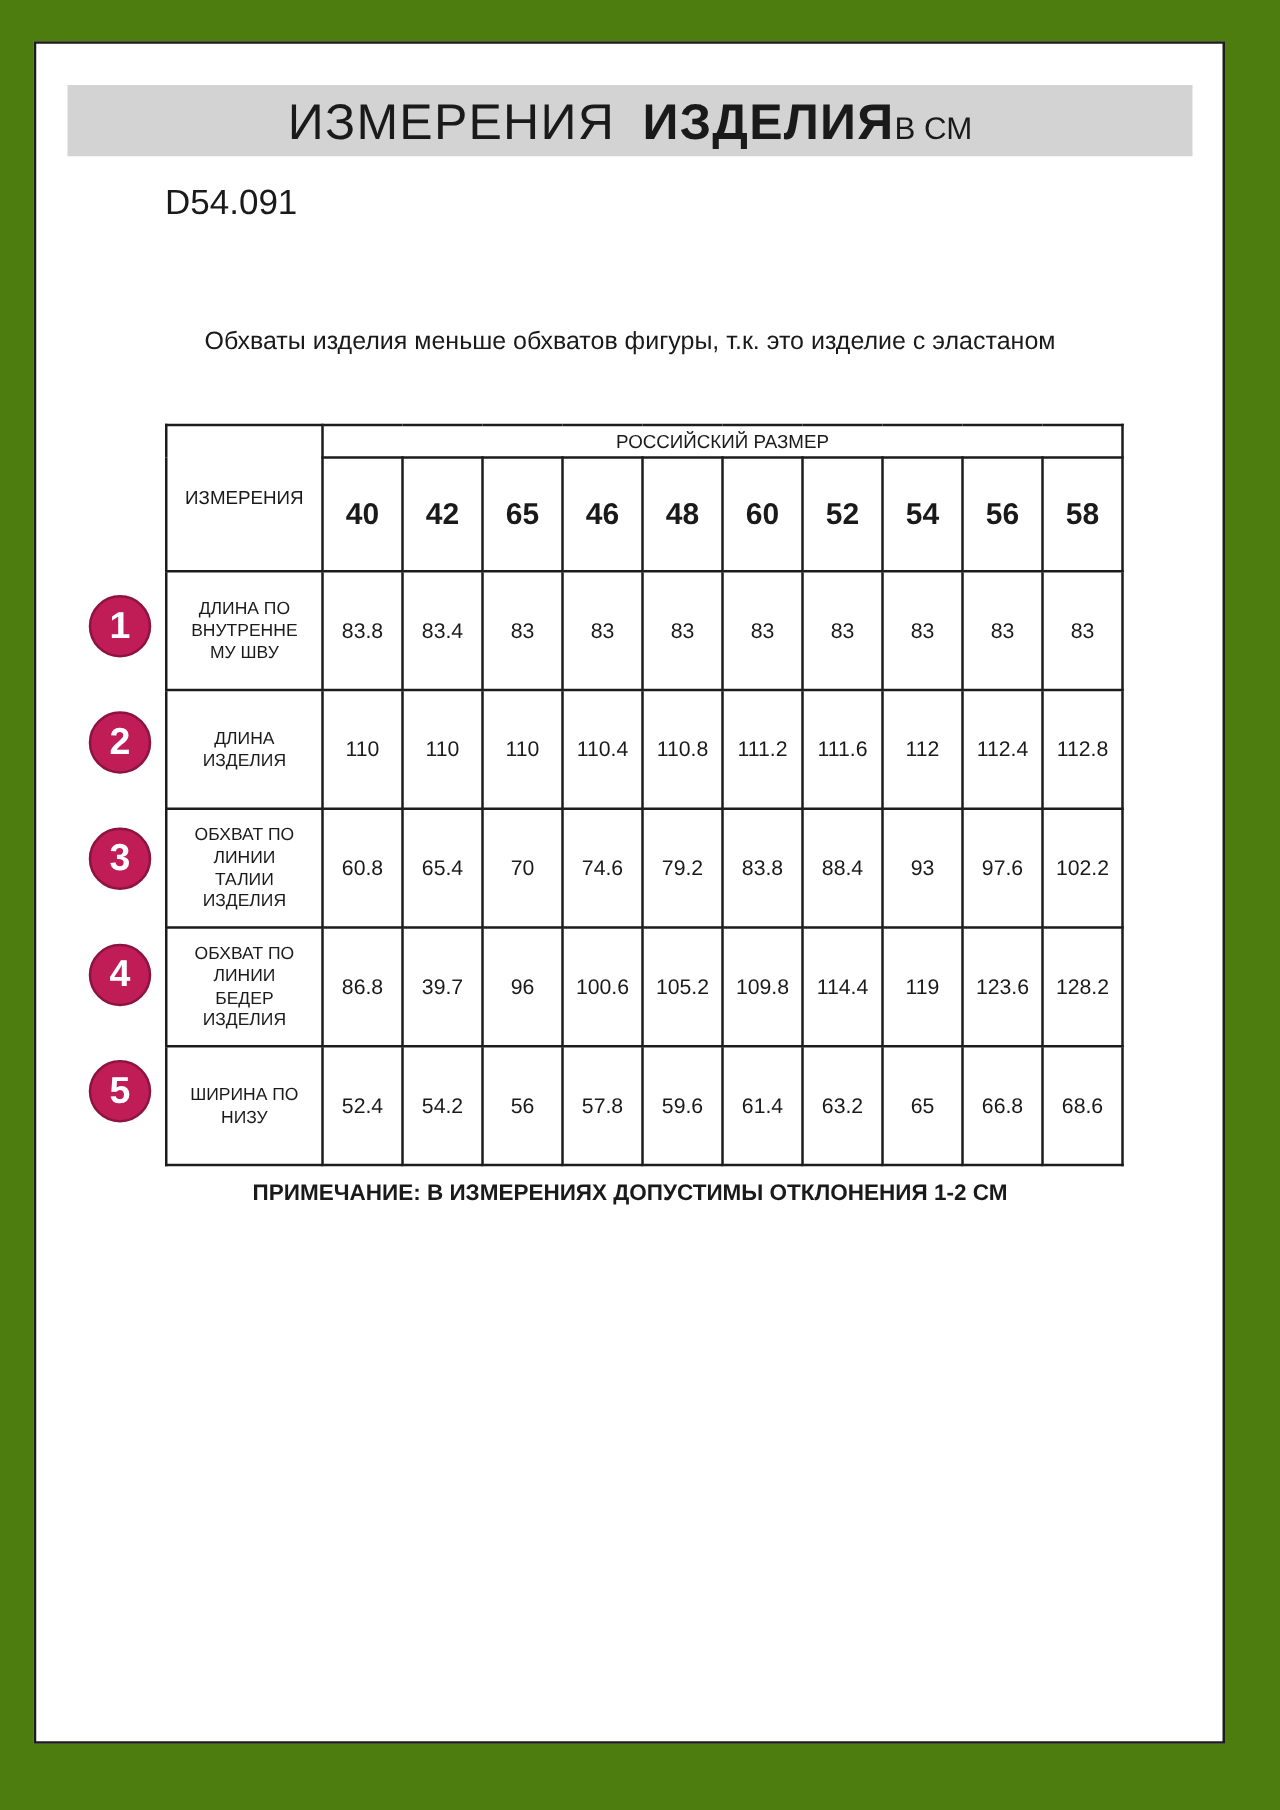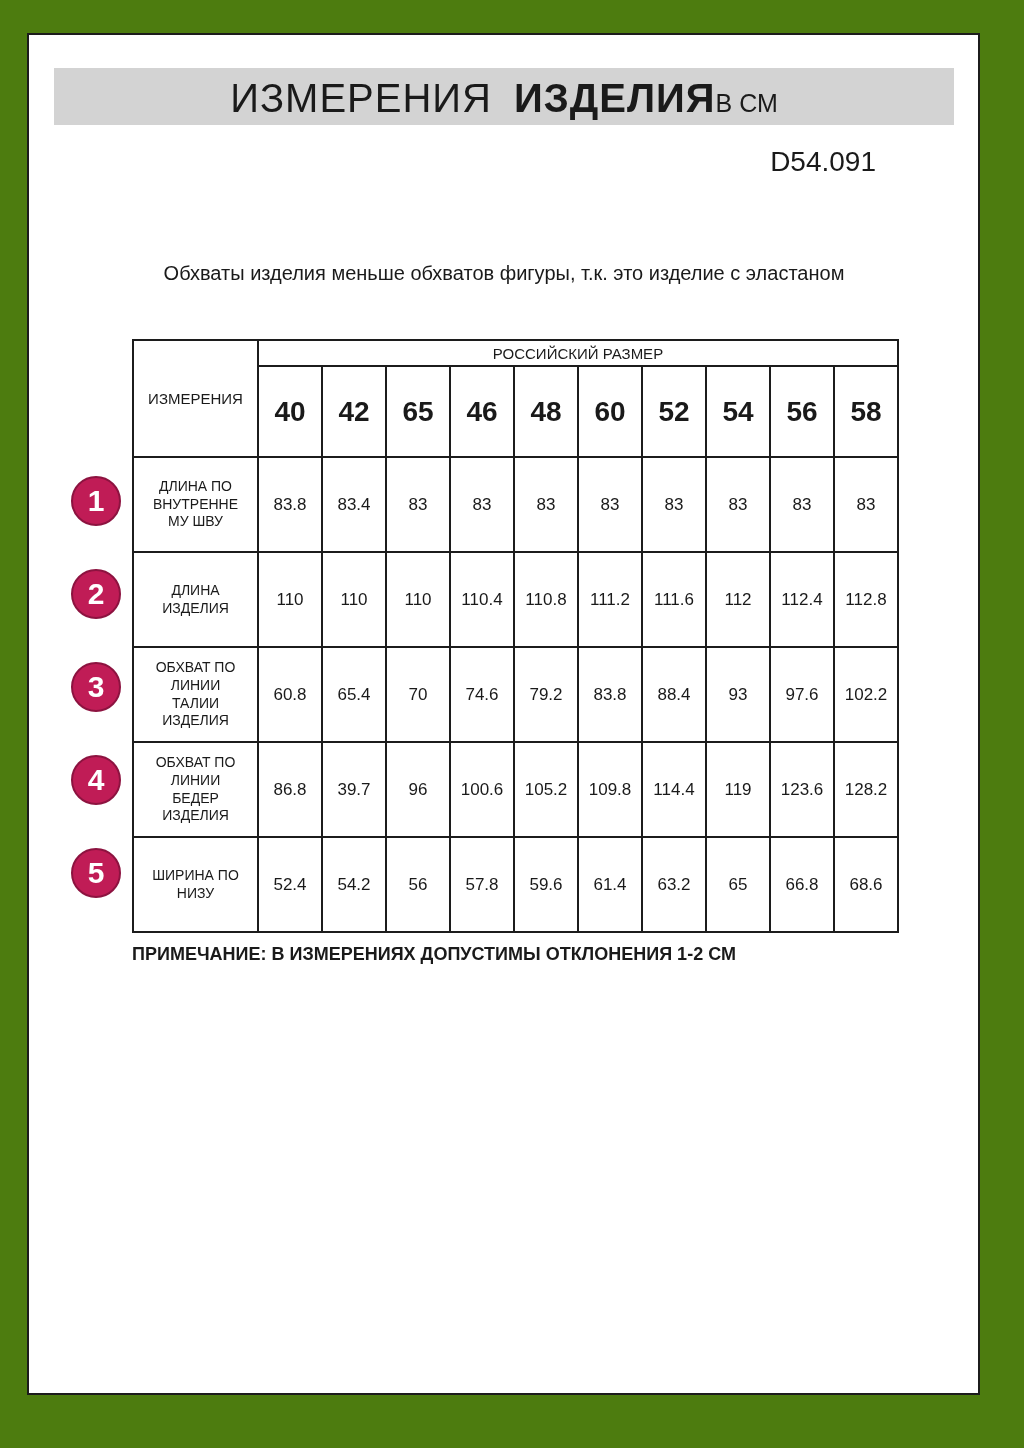--- a/index.html
+++ b/index.html
@@ -52,21 +52,21 @@
   }
   .title-unit {
     font-size: 25px;
     font-weight: normal;
   }
   .product-code {
     position: absolute;
     left: 132px;
     top: 146px;
     width: 744px;
-    text-align: right;
+    text-align: left;
     font-size: 28px;
   }
   .para {
     position: absolute;
     left: 132px;
     width: 744px;
     text-align: center;
     font-size: 20px;
     line-height: 27px;
     margin: 0;
@@ -94,21 +94,21 @@
     font-size: 15px;
   }
   .span-th {
     height: 24px;
     font-weight: normal;
     font-size: 15px;
   }
   .size-th {
     width: 62px;
     height: 89px;
-    font-size: 28px;
+    font-size: 24px;
     font-weight: bold;
   }
   .label-cell {
     font-size: 14px;
     line-height: 1.28;
     white-space: pre-line;
     height: 93px;
   }
   .value-cell {
     font-size: 17px;
@@ -125,21 +125,21 @@
     color: #ffffff;
     font-size: 30px;
     font-weight: bold;
     box-sizing: border-box;
   }
   .note {
     position: absolute;
     left: 132px;
     top: 944px;
     width: 744px;
-    text-align: left;
+    text-align: center;
     font-size: 18px;
     font-weight: bold;
   }
 </style>
 </head>
 <body>
 
 <div class="page">
   <div class="frame" style="border-color: rgb(28, 28, 28);"></div>
 

